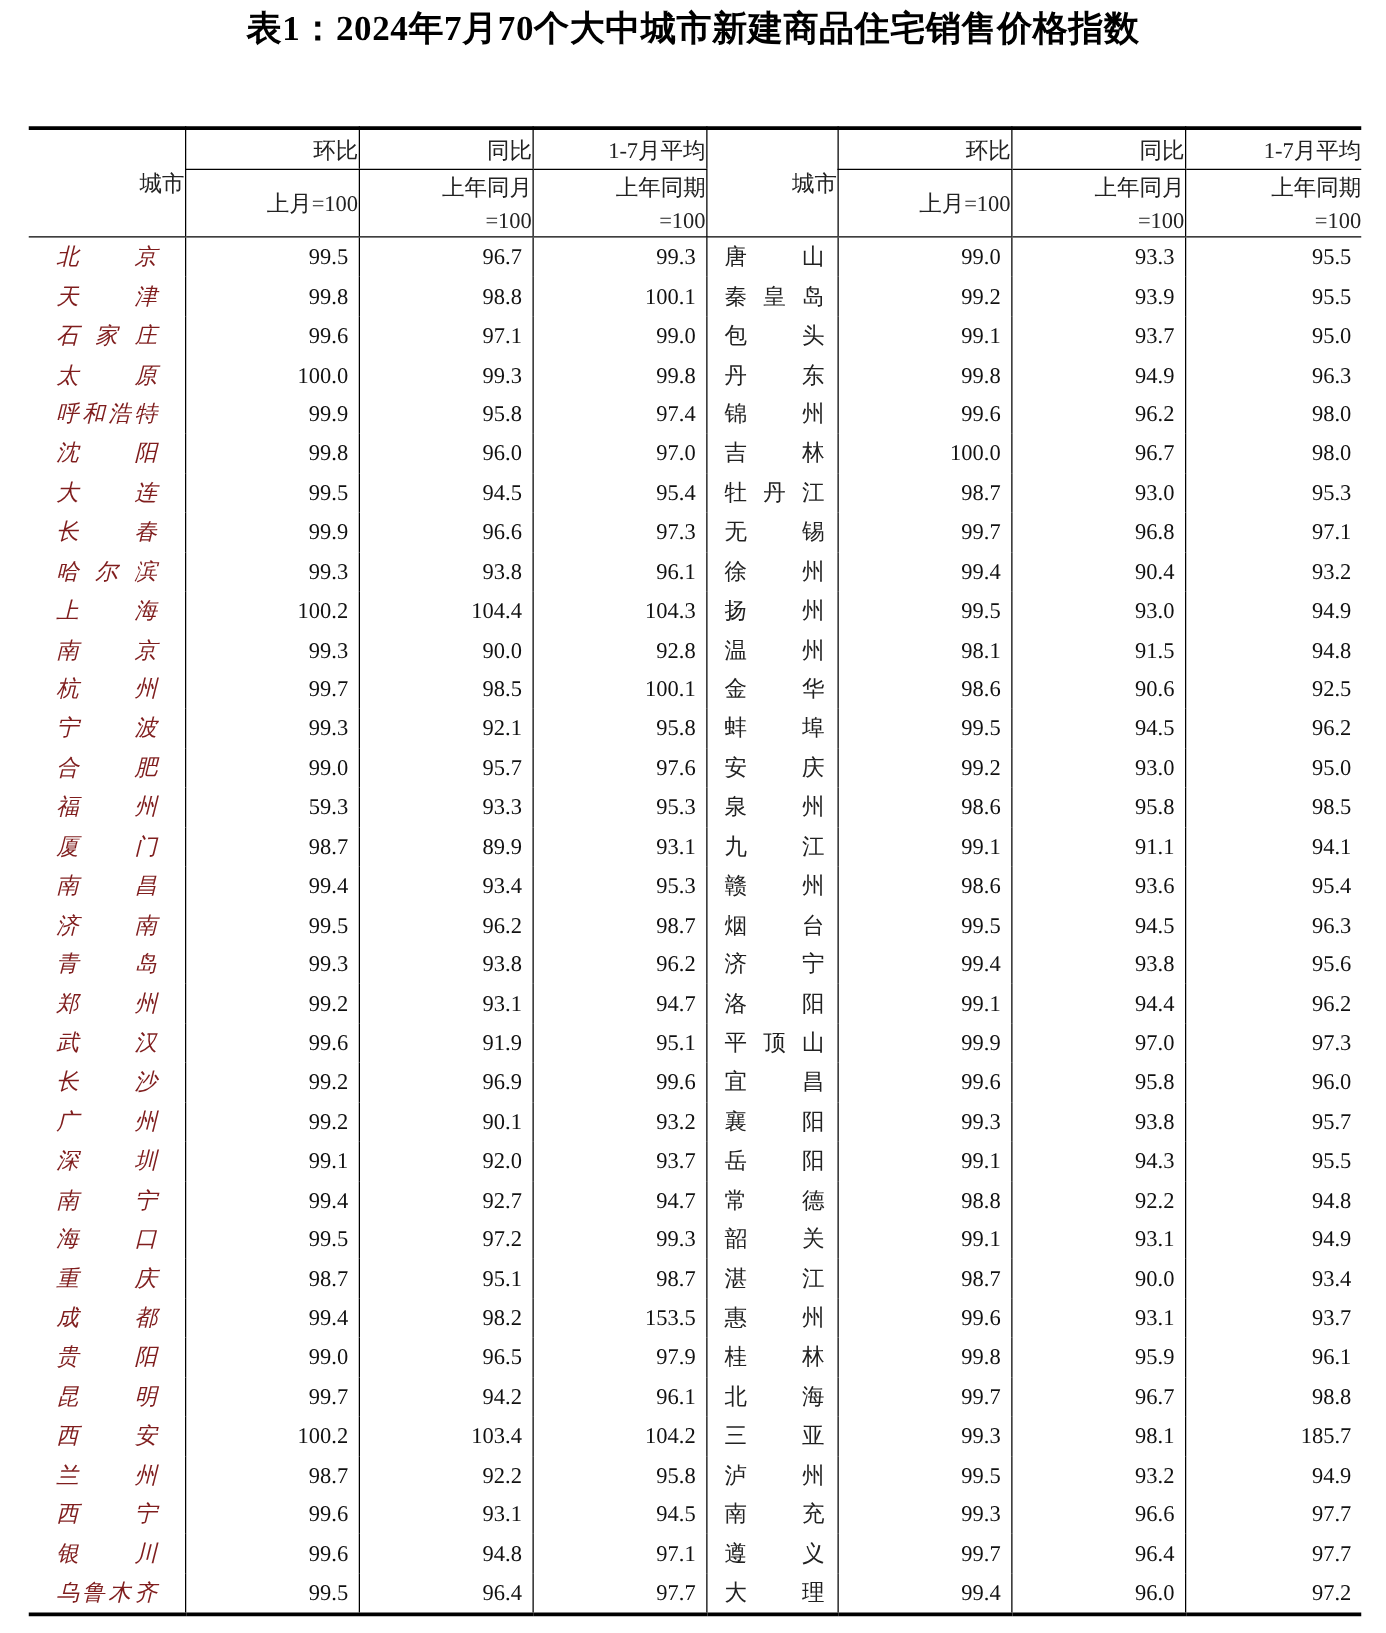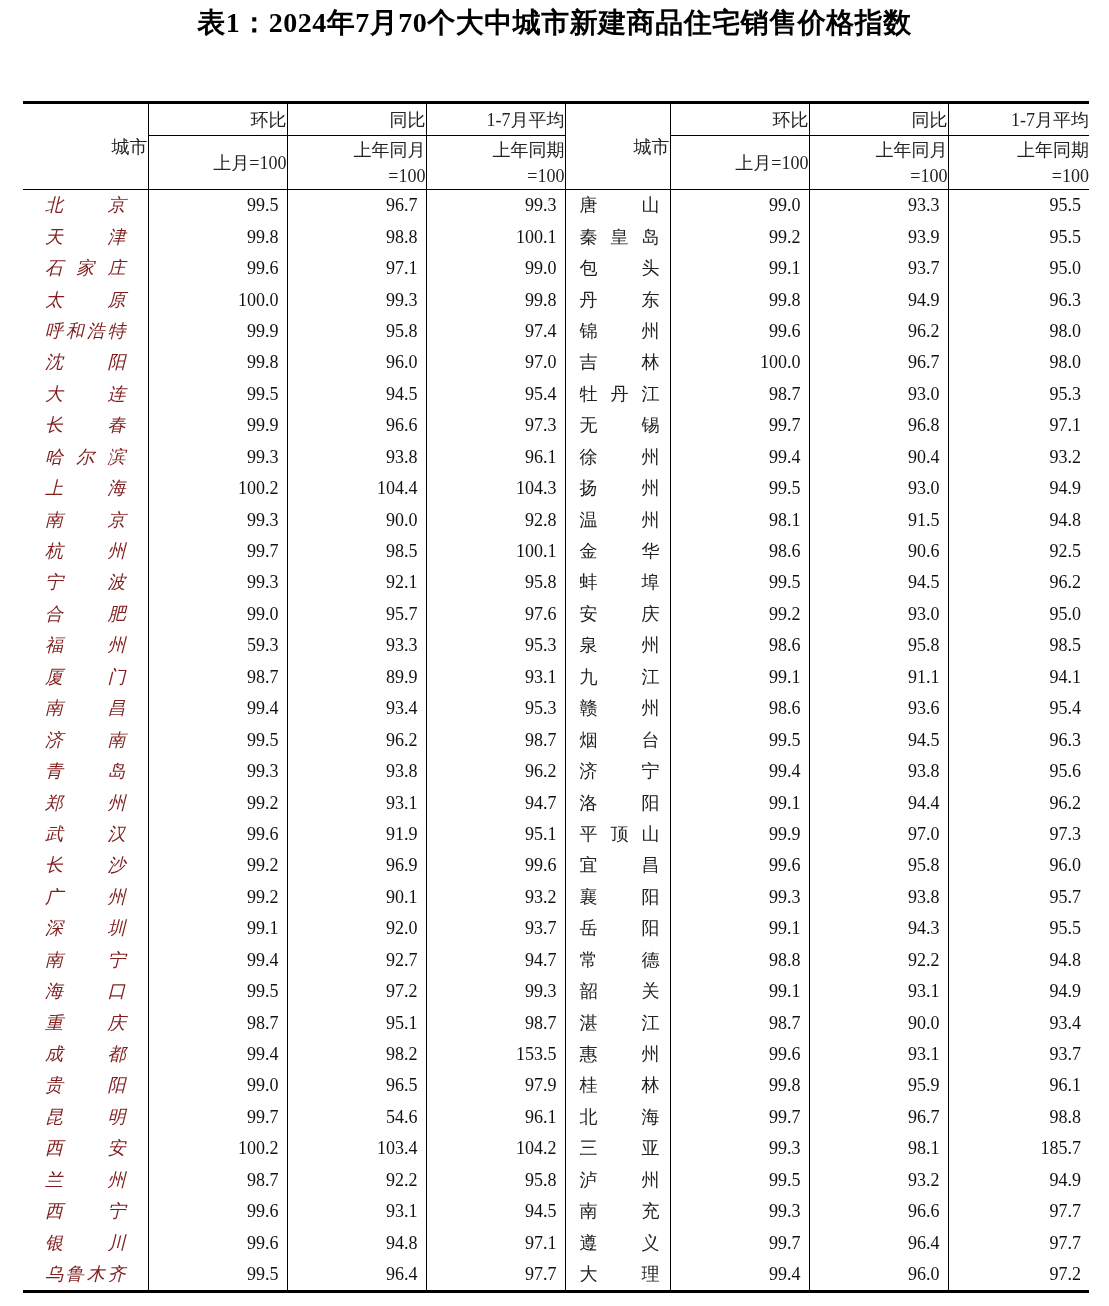--- a/index.html
+++ b/index.html
@@ -367,21 +367,21 @@
         <td class="num vl">96.5</td>
         <td class="num vl">97.9</td>
         <td class="name2 vl">桂 林</td>
         <td class="num vl">99.8</td>
         <td class="num vl">95.9</td>
         <td class="num vl">96.1</td>
       </tr>
       <tr>
         <td class="name">昆 明</td>
         <td class="num vl">99.7</td>
-        <td class="num vl">54.6</td>
+        <td class="num vl">94.2</td>
         <td class="num vl">96.1</td>
         <td class="name2 vl">北 海</td>
         <td class="num vl">99.7</td>
         <td class="num vl">96.7</td>
         <td class="num vl">98.8</td>
       </tr>
       <tr>
         <td class="name">西 安</td>
         <td class="num vl">100.2</td>
         <td class="num vl">103.4</td>

